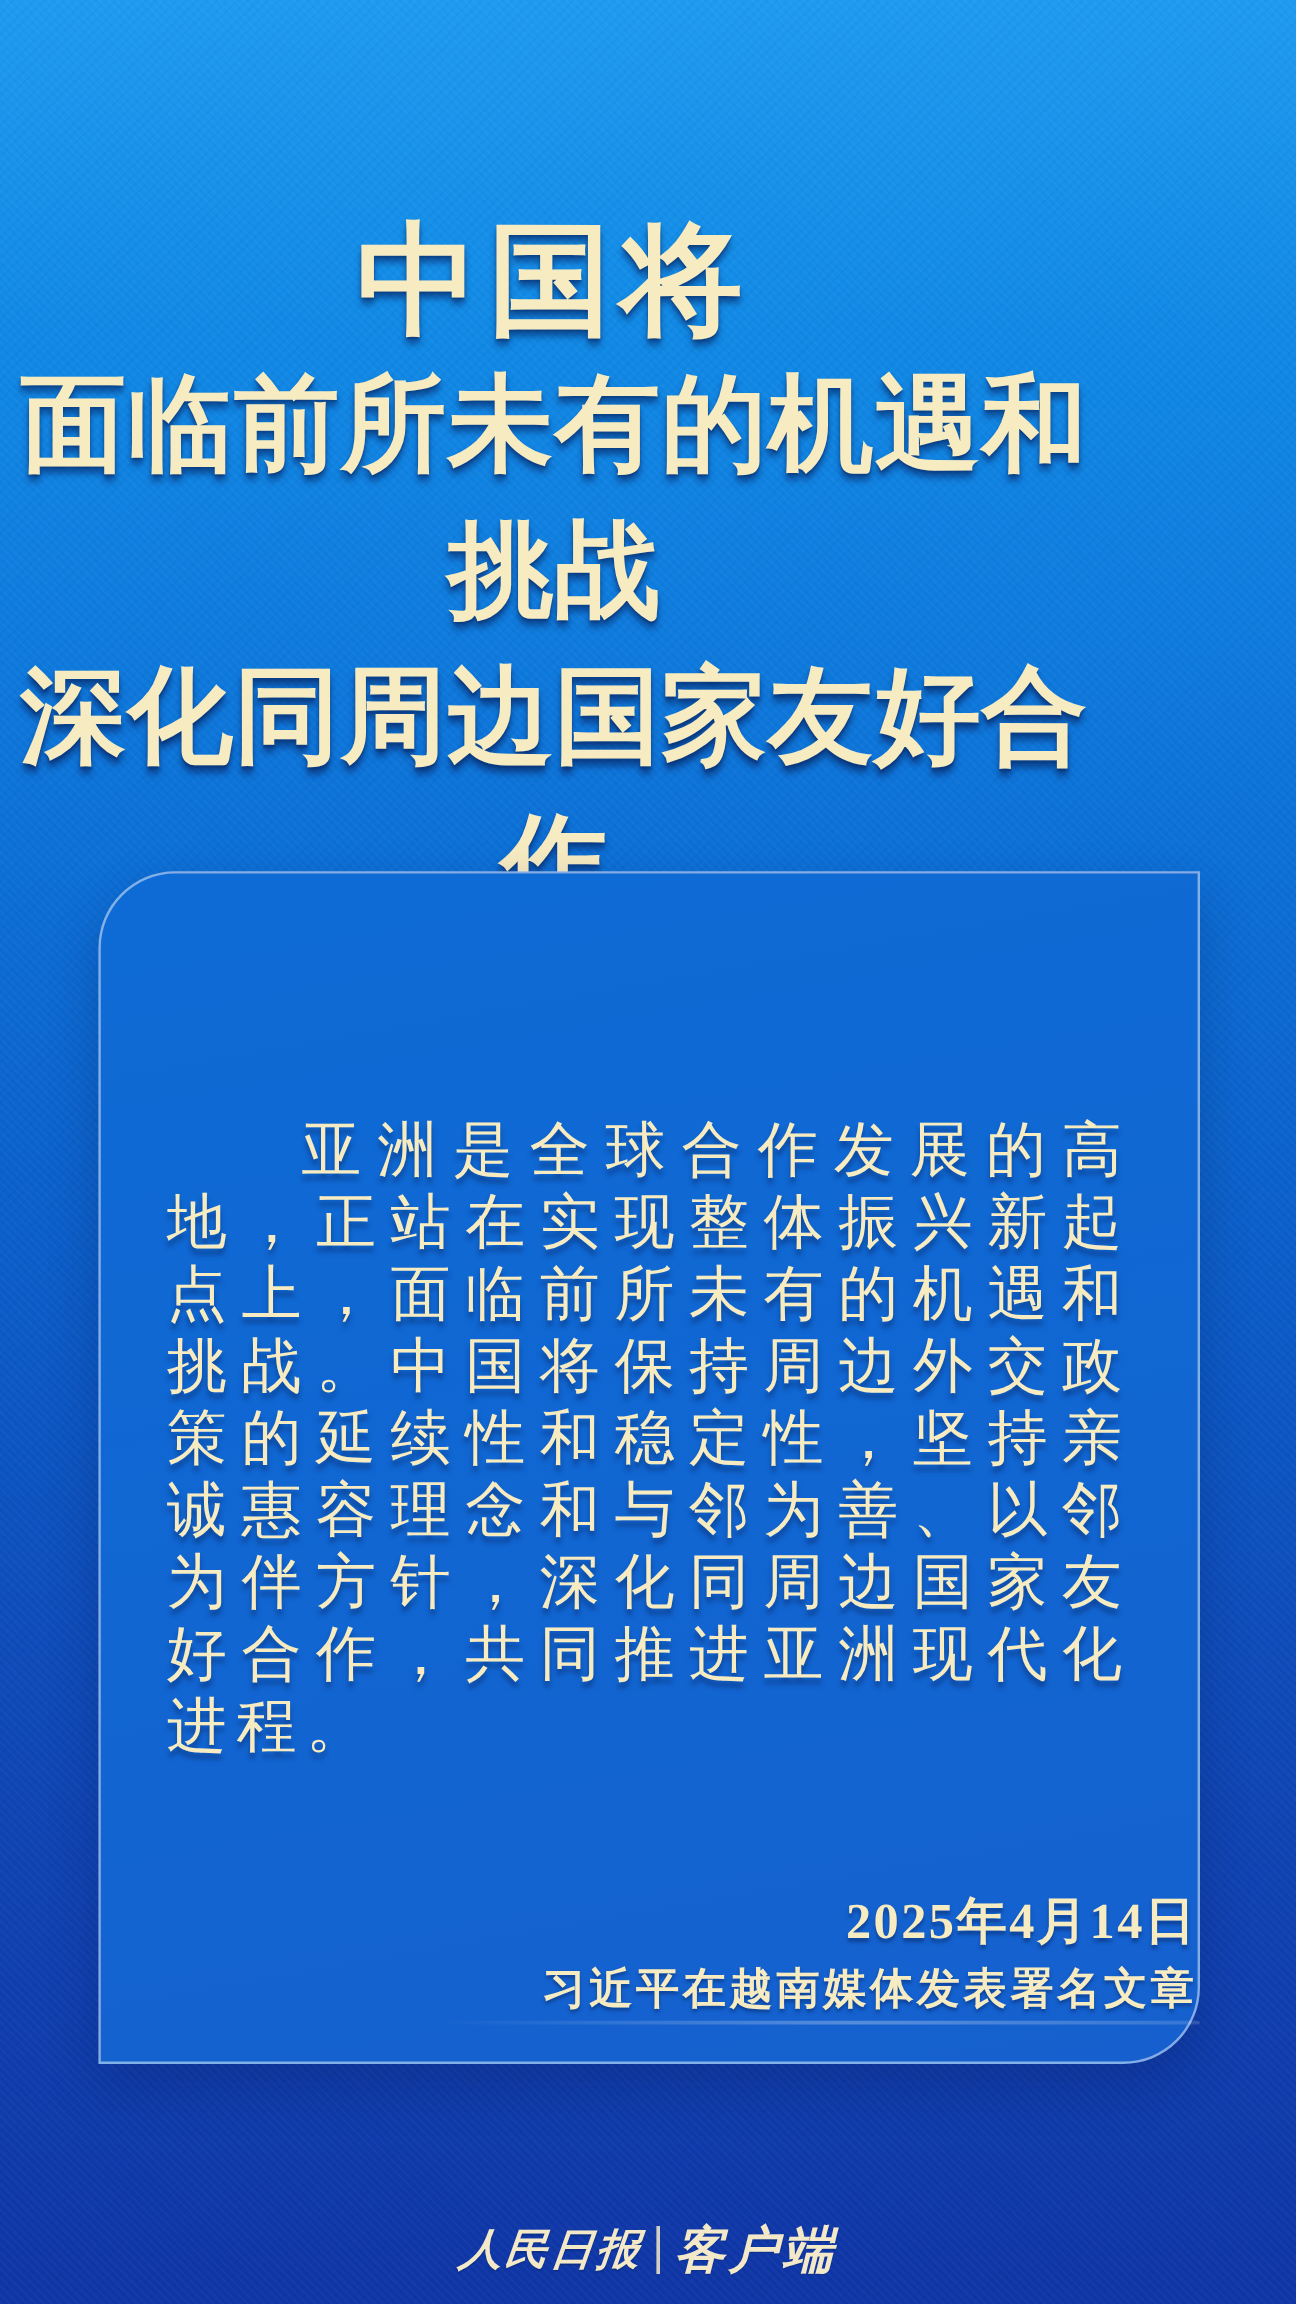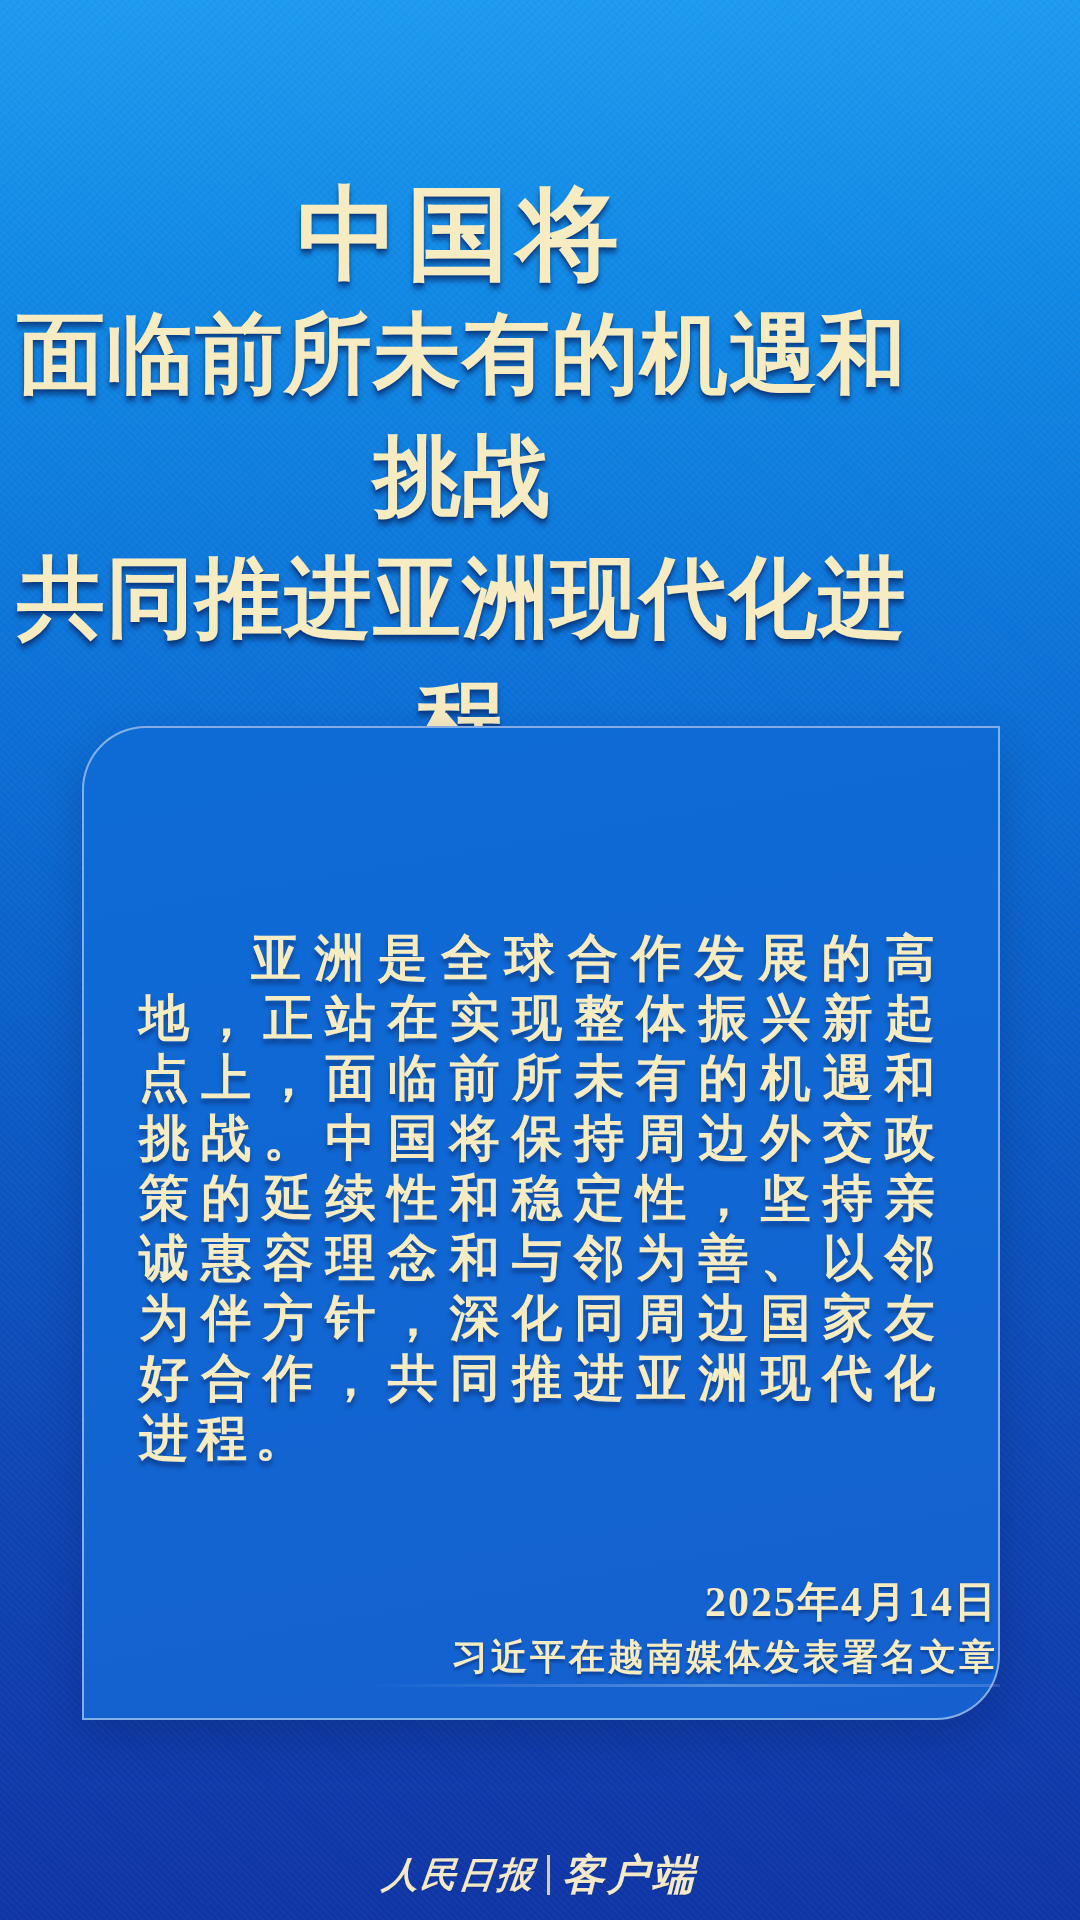--- a/index.html
+++ b/index.html
@@ -29,21 +29,21 @@
   .card{
     position:absolute;left:82px;top:726px;width:918px;height:994px;box-sizing:border-box;
     border:2px solid rgba(225,234,248,0.55);
     border-radius:64px 0 64px 0;
     background:linear-gradient(170deg,#0E6BD5 0%,#1166D2 55%,#1560CE 100%);
     box-shadow:0 18px 40px rgba(6,25,80,0.25);
   }
   .card-paragraph{
     position:absolute;top:200px;left:0;box-sizing:border-box;width:100%;
     padding:0 55px;margin:0;
-    color:#F6EBC1;font-weight:bold;
+    color:#F6EBC1;font-weight:normal;
     font-size:50px;line-height:60px;letter-spacing:8px;
     text-indent:112px;text-align:justify;
     text-shadow:0 5px 4px rgba(8,35,95,0.5);
   }
   .card-meta{
     position:absolute;top:848px;left:0;width:100%;text-align:right;color:#F6EBC1;
     text-shadow:0 3px 3px rgba(8,35,95,0.5);
   }
   .card-date{font-size:42px;line-height:52px;font-weight:bold;letter-spacing:2px;}
   .card-attribution{font-size:36px;line-height:58px;font-weight:600;letter-spacing:3px;}
@@ -72,21 +72,21 @@
 </style>
 </head>
 <body>
 
 <div class="poster">
   <div class="texture"></div>
 
   <h1 class="title">
     <span class="t1">中国将</span>
     <span class="t2">面临前所未有的机遇和挑战</span>
-    <span class="t3">共同推进亚洲现代化进程</span>
+    <span class="t3">深化同周边国家友好合作</span>
   </h1>
 
   <div class="card">
     <p class="card-paragraph">亚洲是全球合作发展的高地，正站在实现整体振兴新起点上，面临前所未有的机遇和挑战。中国将保持周边外交政策的延续性和稳定性，坚持亲诚惠容理念和与邻为善、以邻为伴方针，深化同周边国家友好合作，共同推进亚洲现代化进程。</p>
     <div class="card-meta">
       <div class="card-date">2025年4月14日</div>
       <div class="card-attribution">习近平在越南媒体发表署名文章</div>
     </div>
     <div class="flare"></div>
   </div>

